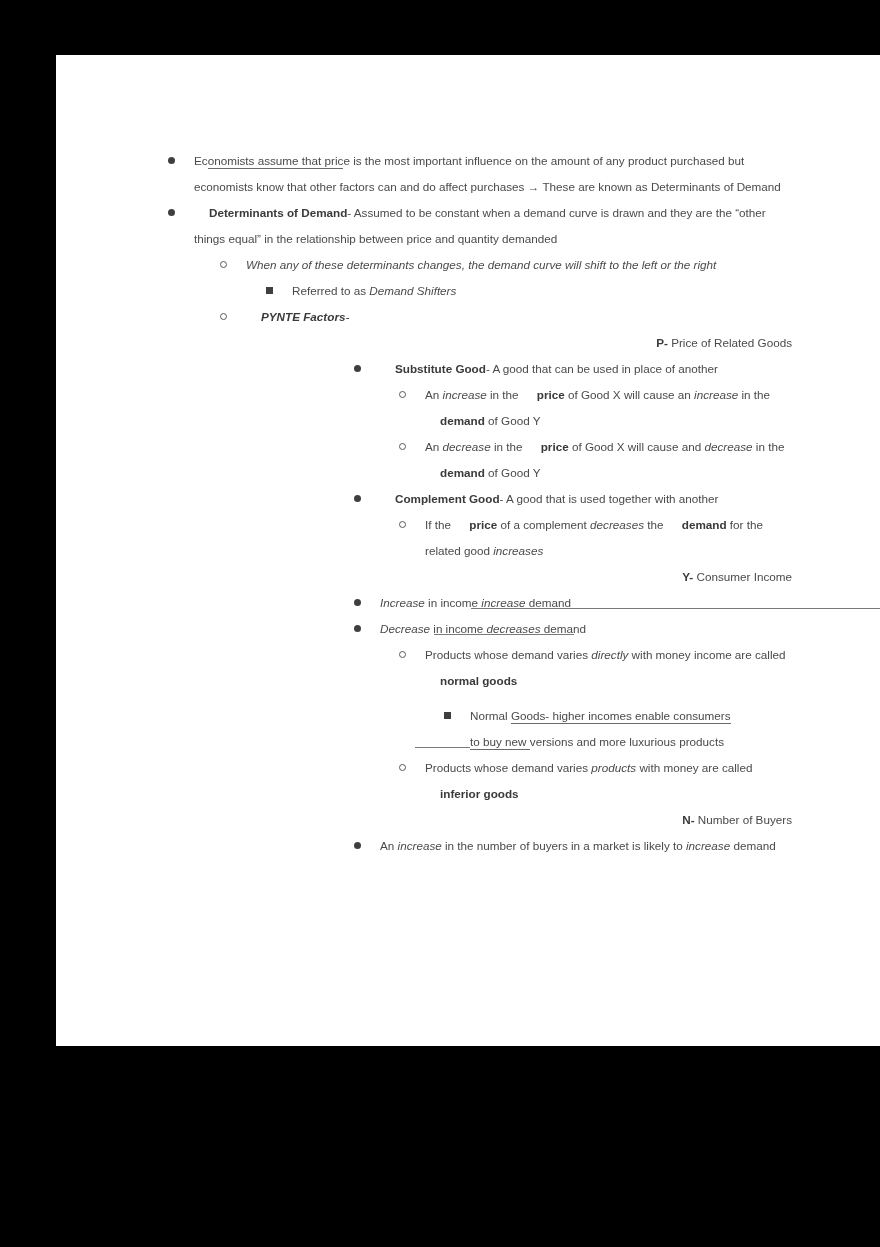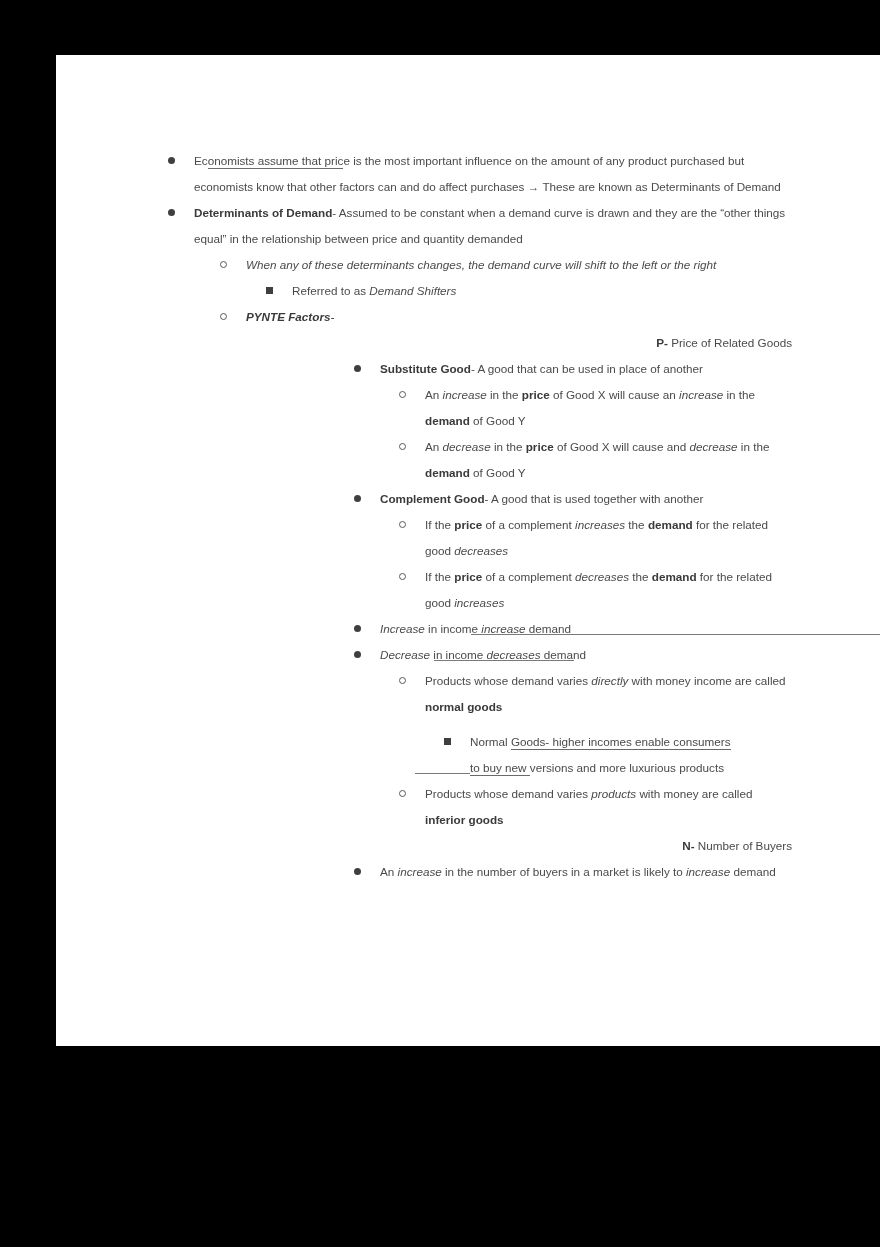--- a/index.html
+++ b/index.html
@@ -85,21 +85,21 @@
 
   
   .lvl1 { margin-left: 0px;   padding-left: 26px; }
   .lvl2 { margin-left: 52px;  padding-left: 26px; font-style: italic; }
   .lvl3 { margin-left: 98px;  padding-left: 26px; }
   .plain3 { margin-left: 124px; padding-left: 0; text-align: right; }
   .lvl4 { margin-left: 186px; padding-left: 26px; }
   .lvl5 { margin-left: 231px; padding-left: 26px; }
   .lvl6 { margin-left: 276px; padding-left: 26px; margin-top: 9px; }
 
-  b, .b { font-weight: bold; color: #3a3a3a; }
+  b, .b { font-weight: bold; color: #3a3a3a; margin-left: 15px; }
   i, .i { font-style: italic; }
 
   
   .u {
     border-bottom: 1px solid #6a6a6a;
     padding-bottom: 1px;
   }
   .uline {
     position: absolute;
     border-bottom: 1px solid #7a7a7a;
@@ -153,30 +153,29 @@
     <div class="li lvl5">
       <span class="marker"><span class="ring"></span></span>
       <span class="body"><span>An </span><i>decrease</i><span> in the </span><b>price</b><span> of Good X will cause and </span><i>decrease</i><span> in the </span><b>demand</b><span> of Good Y</span></span>
     </div>
 
     <div class="li lvl4">
       <span class="marker"><span class="dot"></span></span>
       <span class="body"><b>Complement Good</b><span>- A good that is used together with another</span></span>
     </div>
 
-    <div class="li lvl5">
-      <span class="marker"><span class="ring"></span></span>
-      <span class="body"><span>If the </span><b>price</b><span> of a complement </span><i>increases</i><span> the </span><b>demand</b><span> for the related good </span><i>decreases</i></span>
-    </div>
 
     <div class="li lvl5">
       <span class="marker"><span class="ring"></span></span>
       <span class="body"><span>If the </span><b>price</b><span> of a complement </span><i>decreases</i><span> the </span><b>demand</b><span> for the related good </span><i>increases</i></span>
     </div>
 
+    <div class="li plain3">
+      <span class="body"><b>Y-</b><span> Consumer Income</span></span>
+    </div>
 
     <div class="li lvl4" style="position:relative;">
       <span class="marker"><span class="dot"></span></span>
       <span class="body"><i>Increase</i><span> in income </span><i>increase</i><span> demand</span></span>
       <span class="uline" style="left:117px; right:-96px; top:18px;"></span>
     </div>
 
     <div class="li lvl4" style="position:relative;">
       <span class="marker"><span class="dot"></span></span>
       <span class="body"><i>Decrease</i><span> in income </span><i>decreases</i><span> demand</span></span>

